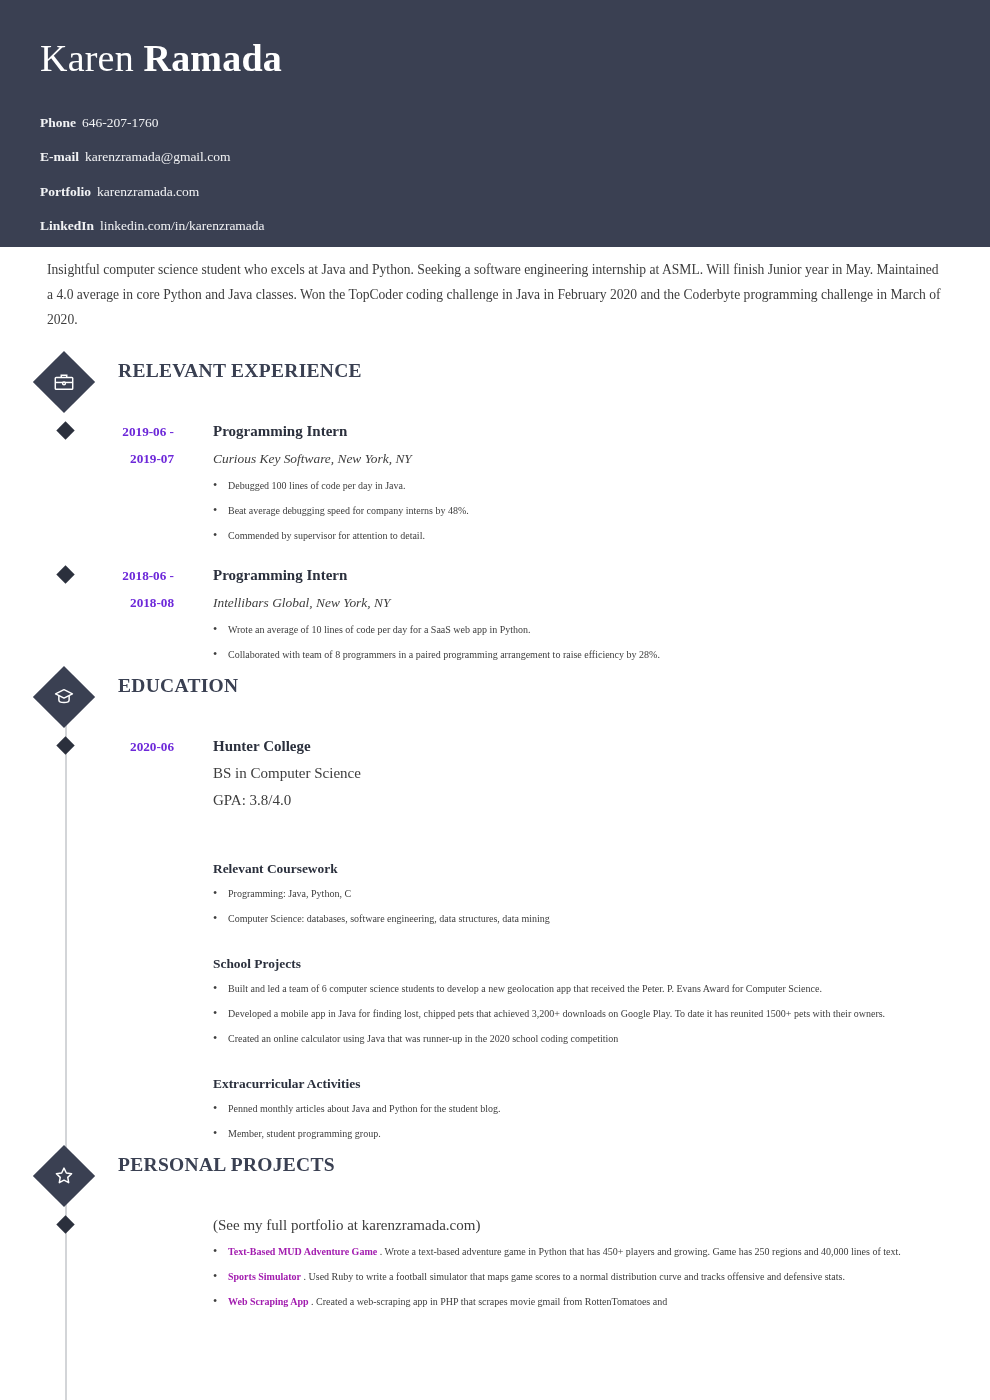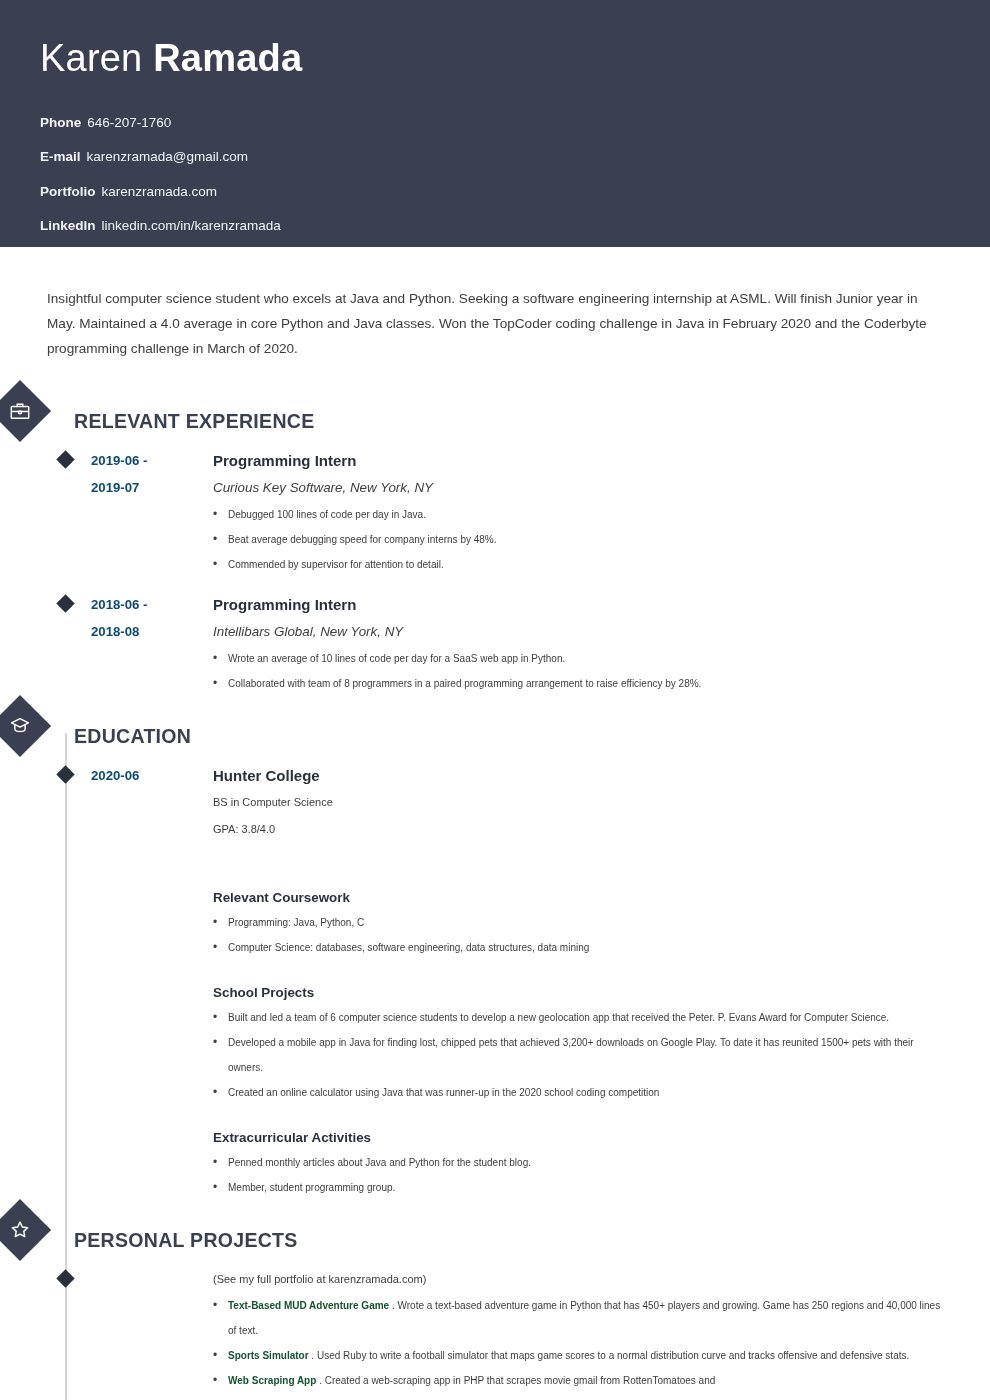--- a/index.html
+++ b/index.html
@@ -5,21 +5,21 @@
   * { box-sizing: border-box; margin: 0; padding: 0; }
   html, body {
     width: 990px;
     height: 1400px;
     background: #ffffff;
     font-family: "Liberation Sans", sans-serif;
     color: #333333;
     overflow: hidden;
   }
 
-  .page { position: relative; width: 990px; height: 1008px; background:#fff; }
+  .page { position: relative; width: 990px; height: 1008px; background:#fff;font-family:Liberation Serif, serif; }
 
   
   .header {
     background: #3a4052;
     height: 247px;
     padding: 38px 0 0 40px;
     color: #ffffff;
   }
   .name {
     font-size: 38px;
@@ -35,21 +35,21 @@
     font-size: 13.5px;
     line-height: 1;
     margin-bottom: 21px;
     color: #f2f3f5;
   }
   .contact-label { font-weight: 700; margin-right: 6px; text-align: center; }
   .contact-value { font-weight: 400; }
 
   
   .summary {
-    padding: 39px 45px 0 47px;
+    padding: 10px 45px 0 47px;
     font-size: 13.6px;
     line-height: 25px;
     color: #3d3d3d;
   }
 
   .sections { position: relative; padding-top: 20px; }
 
   
   .rail {
     position: absolute;
@@ -58,21 +58,22 @@
     width: 2px;
     height: 990px;
     background: #d3d5d8;
     z-index: 0;
   }
 
   .section { position: relative; }
 
   .section-head {
     display: flex;
-    align-items: flex-end;
+    align-items: flex-start;
+    padding-left: 44px;
     position: relative;
     z-index: 2;
     margin-top: 8px;
   }
   .diamond {
     width: 44px; height: 44px;
     background: #3a4052;
     transform: rotate(45deg);
     flex: 0 0 44px;
     display: flex; align-items: center; justify-content: center;
@@ -100,44 +101,44 @@
     width: 13px; height: 13px;
     background: #2b303d;
     transform: rotate(45deg);
     flex: 0 0 13px;
     margin-top: 6px;
     margin-left: 15px;
   }
   .entry-date {
     width: 93px;
     flex: 0 0 93px;
-    text-align: left;
+    text-align: right;
     padding-right: 10px;
     font-size: 13.2px;
     font-weight: 700;
     line-height: 27px;
-    color: #0c4a6e;
+    color: #6d28d9;
     margin-left: 19px;
   }
   .entry-body { flex: 1; padding-left: 29px; padding-right: 45px; }
 
   .job-title {
     font-size: 15px;
     font-weight: 700;
     color: #2b303d;
     line-height: 27px;
   }
   .job-org {
     font-size: 13.4px;
     font-style: italic;
     color: #3d3d3d;
     line-height: 28px;
   }
   .plain-line {
-    font-size: 11px;
+    font-size: 15px;
     color: #3d3d3d;
     line-height: 27px;
   }
   .sub-head {
     font-size: 13.4px;
     font-weight: 700;
     color: #2b303d;
     line-height: 25px;
     margin-top: 20px;
   }
@@ -150,21 +151,21 @@
     color: #3d3d3d;
   }
   ul.bullets li::before {
     content: "\2022";
     position: absolute;
     left: 0;
     top: 0;
     color: #3d3d3d;
     font-size: 12px;
   }
-  ul.bullets li b { font-weight: 700; color: #14532d; }
+  ul.bullets li b { font-weight: 700; color: #a21caf; }
   .gap-block { height: 22px; }
 </style>
 </head>
 <body>
 
 <div class="page">
 
   <div class="header">
     <div class="name"><span>Karen </span><b>Ramada</b></div>
 

